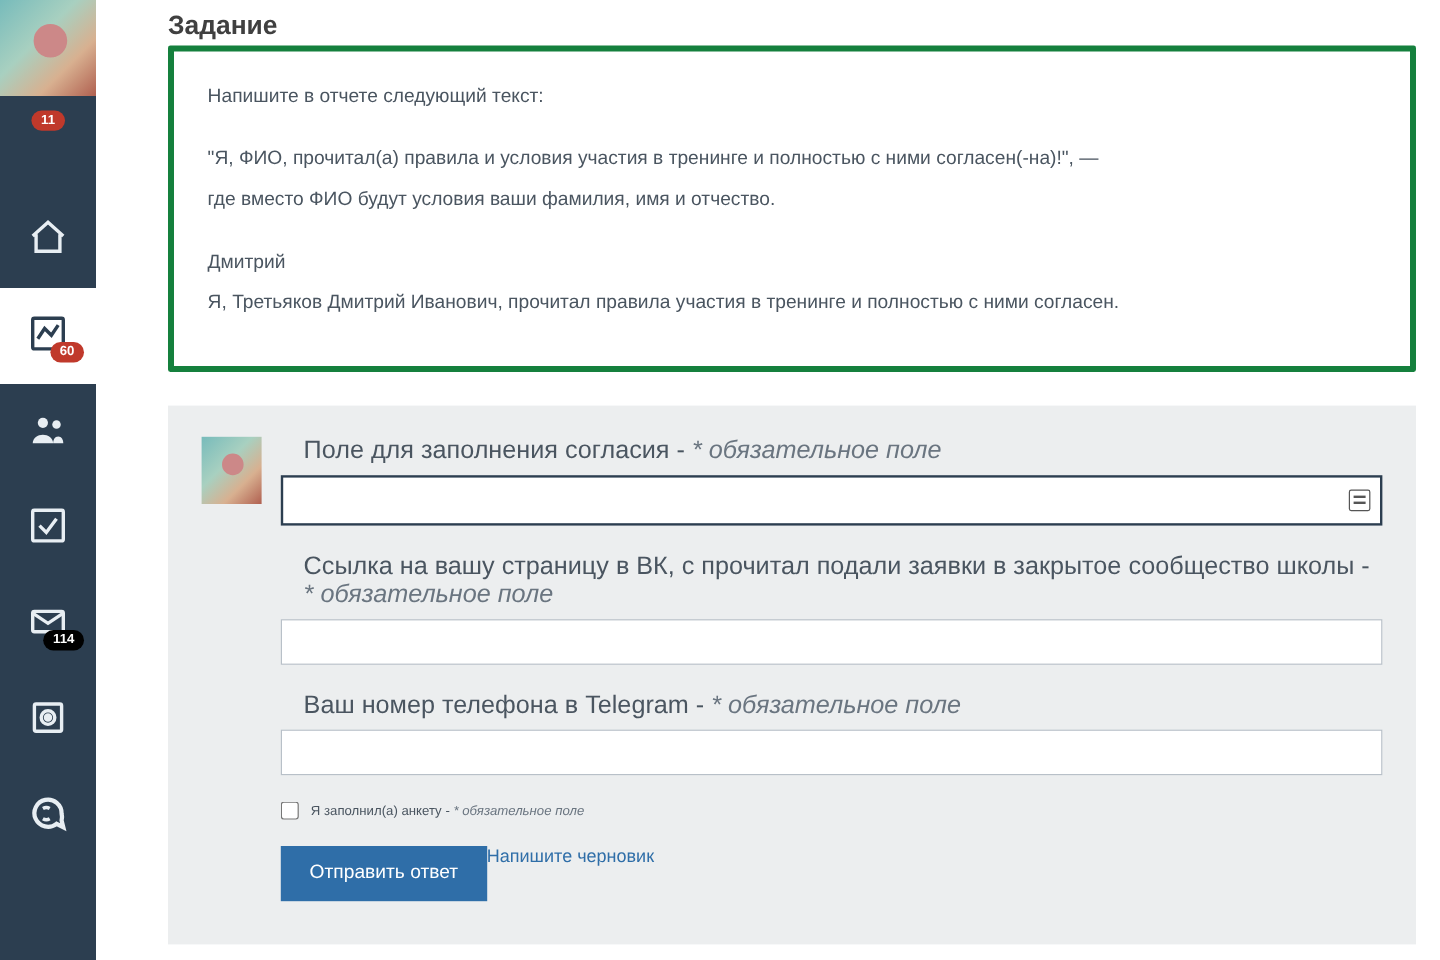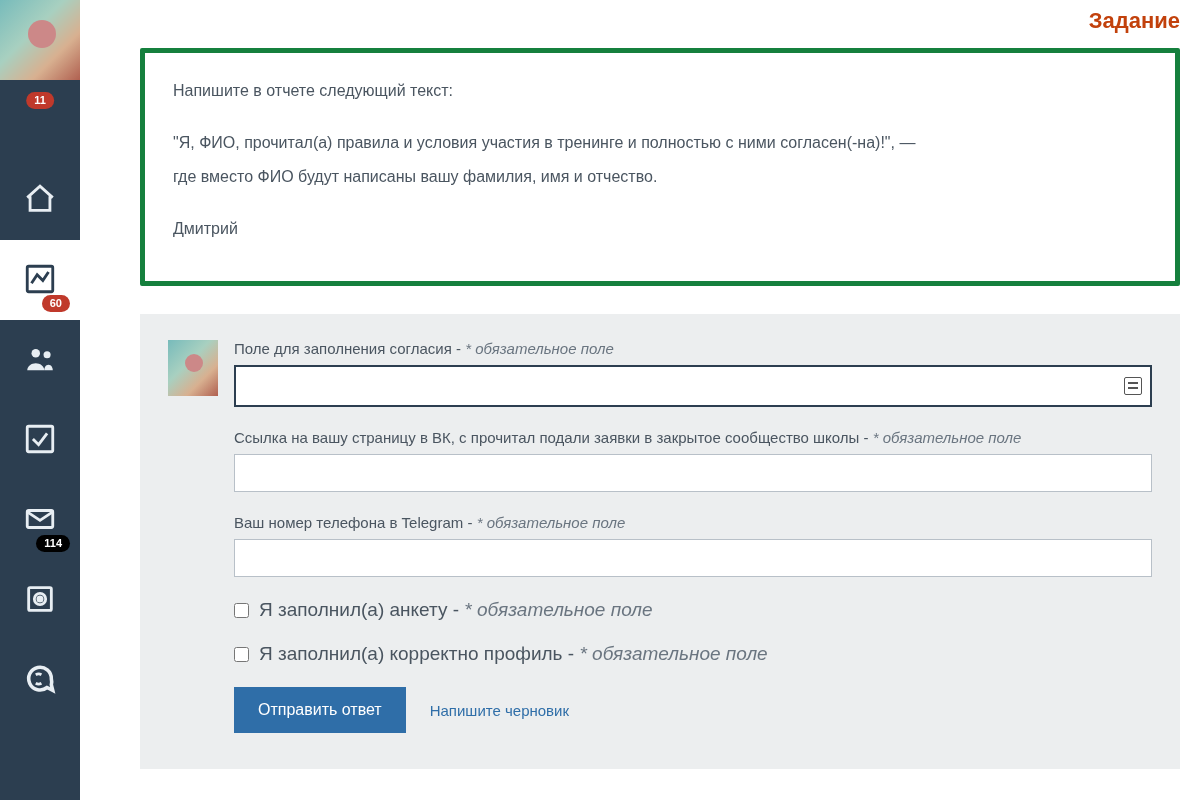--- a/index.html
+++ b/index.html
@@ -53,34 +53,33 @@
       font-size: 11px;
       font-weight: 600;
       padding: 3px 8px;
       border-radius: 12px;
       min-width: 22px;
       text-align: center;
       line-height: 1;
     }
     .badge.green { background: #000000; }
     .badge-top { top: 12px; left: 50%; transform: translateX(-50%); }
-    .badge-br { bottom: 8px; right: 10px; }
+    .badge-br { bottom: 18px; right: 10px; }
     
     
     .main {
       flex: 1;
       padding: 0 20px 30px 60px;
       overflow-y: auto;
     }
     .page-title {
       font-size: 22px;
       font-weight: 700;
-      color: #c2410c;
-      margin: 8px 0 14px;
-      text-align: right;
+      color: #404040;
+      margin: 8px 0 4px;
     }
     .task-box {
       border: 5px solid #15803d;
       border-radius: 2px;
       padding: 24px 28px 32px;
       font-size: 16px;
       line-height: 1.75;
       color: #4a5560;
     }
     .task-box p { margin-bottom: 6px; }
@@ -99,23 +98,24 @@
       position: relative;
     }
     .mini-avatar::after {
       content: ""; position: absolute;
       left: 17px; top: 14px; width: 18px; height: 18px;
       background: #c88; border-radius: 50%;
     }
     .fields { flex: 1; }
     .field { margin-bottom: 22px; }
     .field-label {
-      font-size: 15px;
+      font-size: 21px;
       color: #4a5560;
       margin-bottom: 8px;
+      margin-left: 19px;
     }
     .req-hint { font-style: italic; color: #6a7580; }
     .text-input {
       width: 100%;
       height: 38px;
       border: 1px solid #b8c0c8;
       background: #fff;
       padding: 6px 36px 6px 10px;
       font-size: 15px;
       position: relative;
@@ -135,23 +135,23 @@
     }
     .kb-icon::before { left:3px; right:3px; top:4px; height:2px; box-shadow: 0 5px 0 #555; }
     
     .check-row {
       display: flex; align-items: center; gap: 10px;
       margin-bottom: 22px;
     }
     .check-row input[type=checkbox] {
       width: 15px; height: 15px;
     }
-    .check-label { font-size: 19px; color: #4a5560; }
-    
-    .actions { display: flex; align-items: center; gap: 24px; margin-top: 10px; }
+    .check-label { font-size: 11px; color: #4a5560; }
+    
+    .actions { display: flex; margin-top: 10px; }
     .btn-primary {
       background: #2f6ea8;
       color: #fff;
       border: none;
       padding: 14px 24px;
       font-size: 16px;
       cursor: pointer;
     }
     .draft-link {
       color: #2f6ea8;
@@ -230,23 +230,24 @@
     </div>
   </nav>
 
   <main class="main">
     <h1 class="page-title">Задание</h1>
 
     <div class="task-box">
       <p>Напишите в отчете следующий текст:</p>
       <div class="gap"></div>
       <p>"Я, ФИО, прочитал(а) правила и условия участия в тренинге и полностью с ними согласен(-на)!", —</p>
-      <p>где вместо ФИО будут написаны вашу фамилия, имя и отчество.</p>
+      <p>где вместо ФИО будут условия ваши фамилия, имя и отчество.</p>
       <div class="gap"></div>
       <p>Дмитрий</p>
+      <p>Я, Третьяков Дмитрий Иванович, прочитал правила участия в тренинге и полностью с ними согласен.</p>
     </div>
 
     <div class="form-block">
       <div class="form-row">
         <div class="mini-avatar"></div>
         <div class="fields">
 
           <div class="field">
             <div class="field-label">
               <span>Поле для заполнения согласия - </span><span class="req-hint">* обязательное поле</span>
@@ -271,26 +272,20 @@
             <input type="text" class="text-input" style="">
           </div>
 
           <div class="check-row">
             <input type="checkbox" style="">
             <span class="check-label">
               <span>Я заполнил(а) анкету - </span><span class="req-hint">* обязательное поле</span>
             </span>
           </div>
 
-          <div class="check-row">
-            <input type="checkbox" style="">
-            <span class="check-label">
-              <span>Я заполнил(а) корректно профиль - </span><span class="req-hint">* обязательное поле</span>
-            </span>
-          </div>
 
           <div class="actions">
             <button class="btn-primary">Отправить ответ</button>
             <span class="draft-link">Напишите черновик</span>
           </div>
 
         </div>
       </div>
     </div>
 

